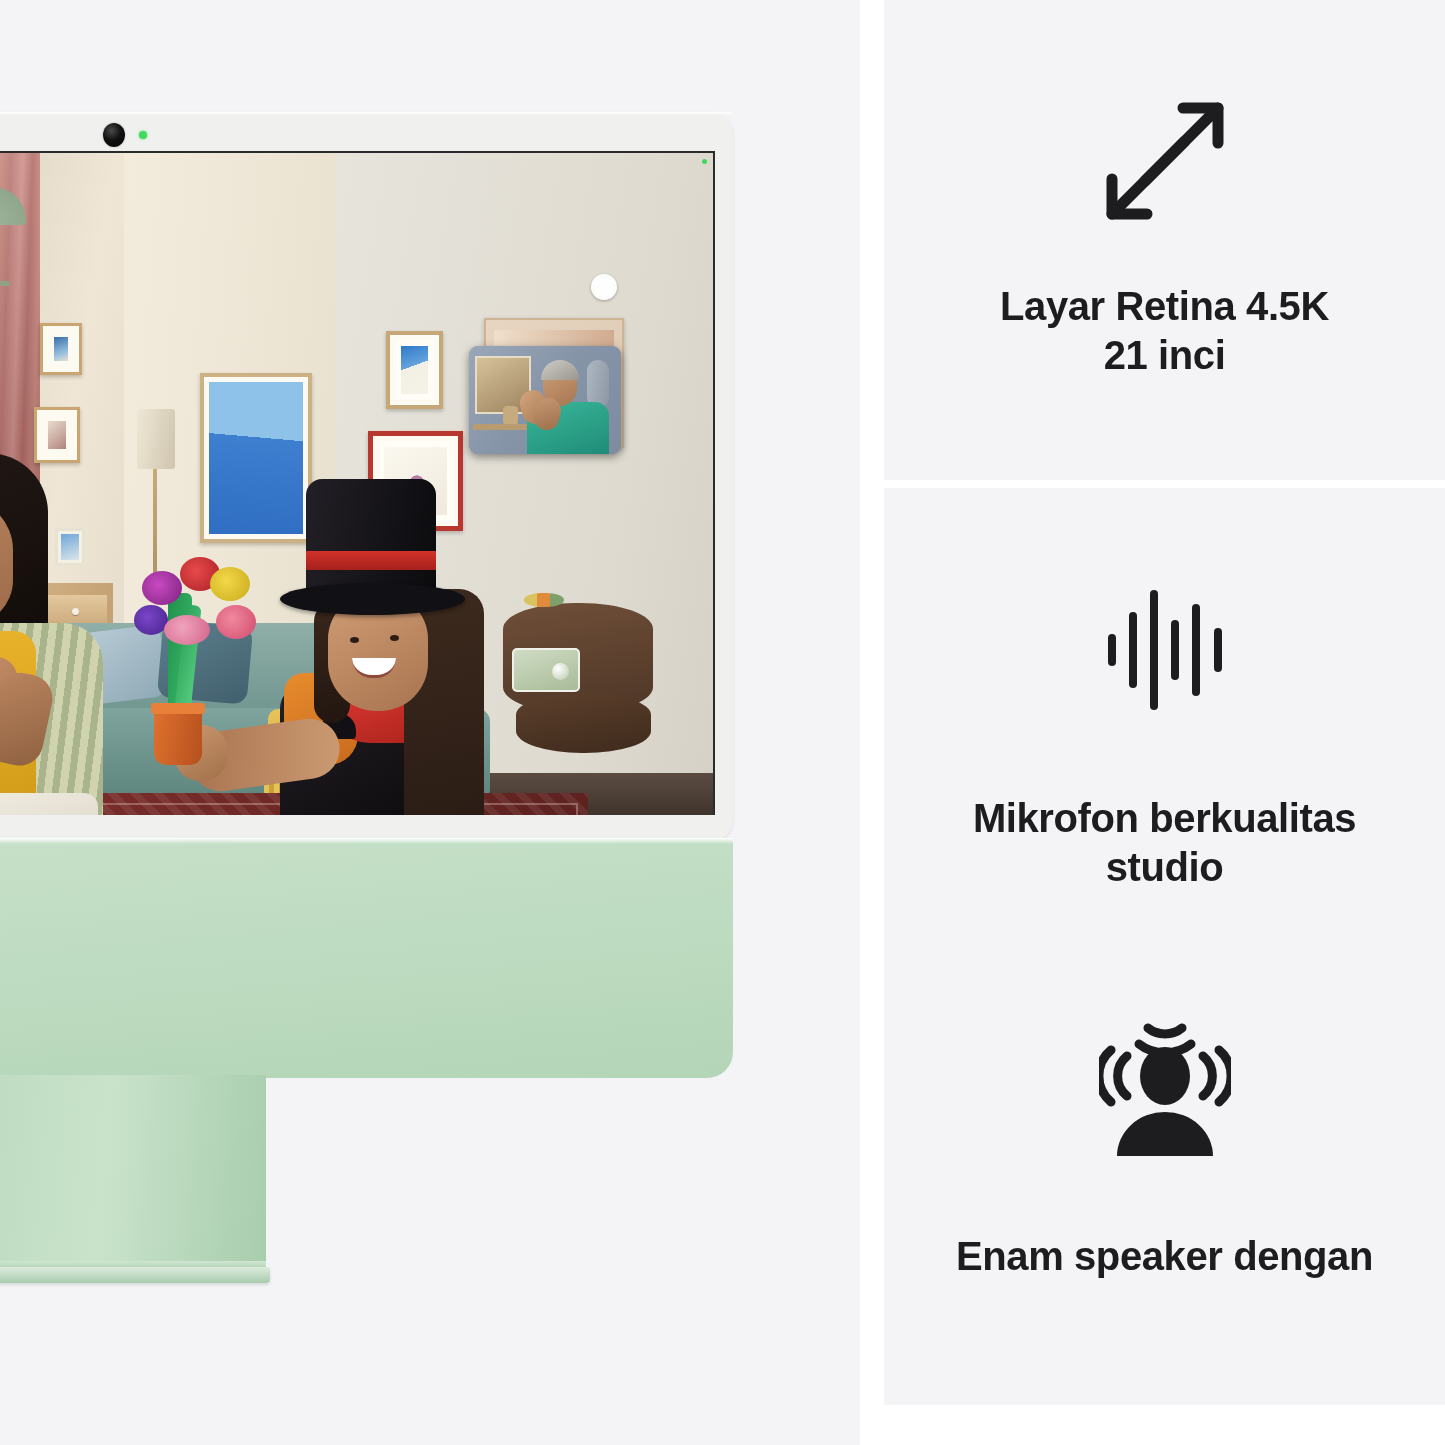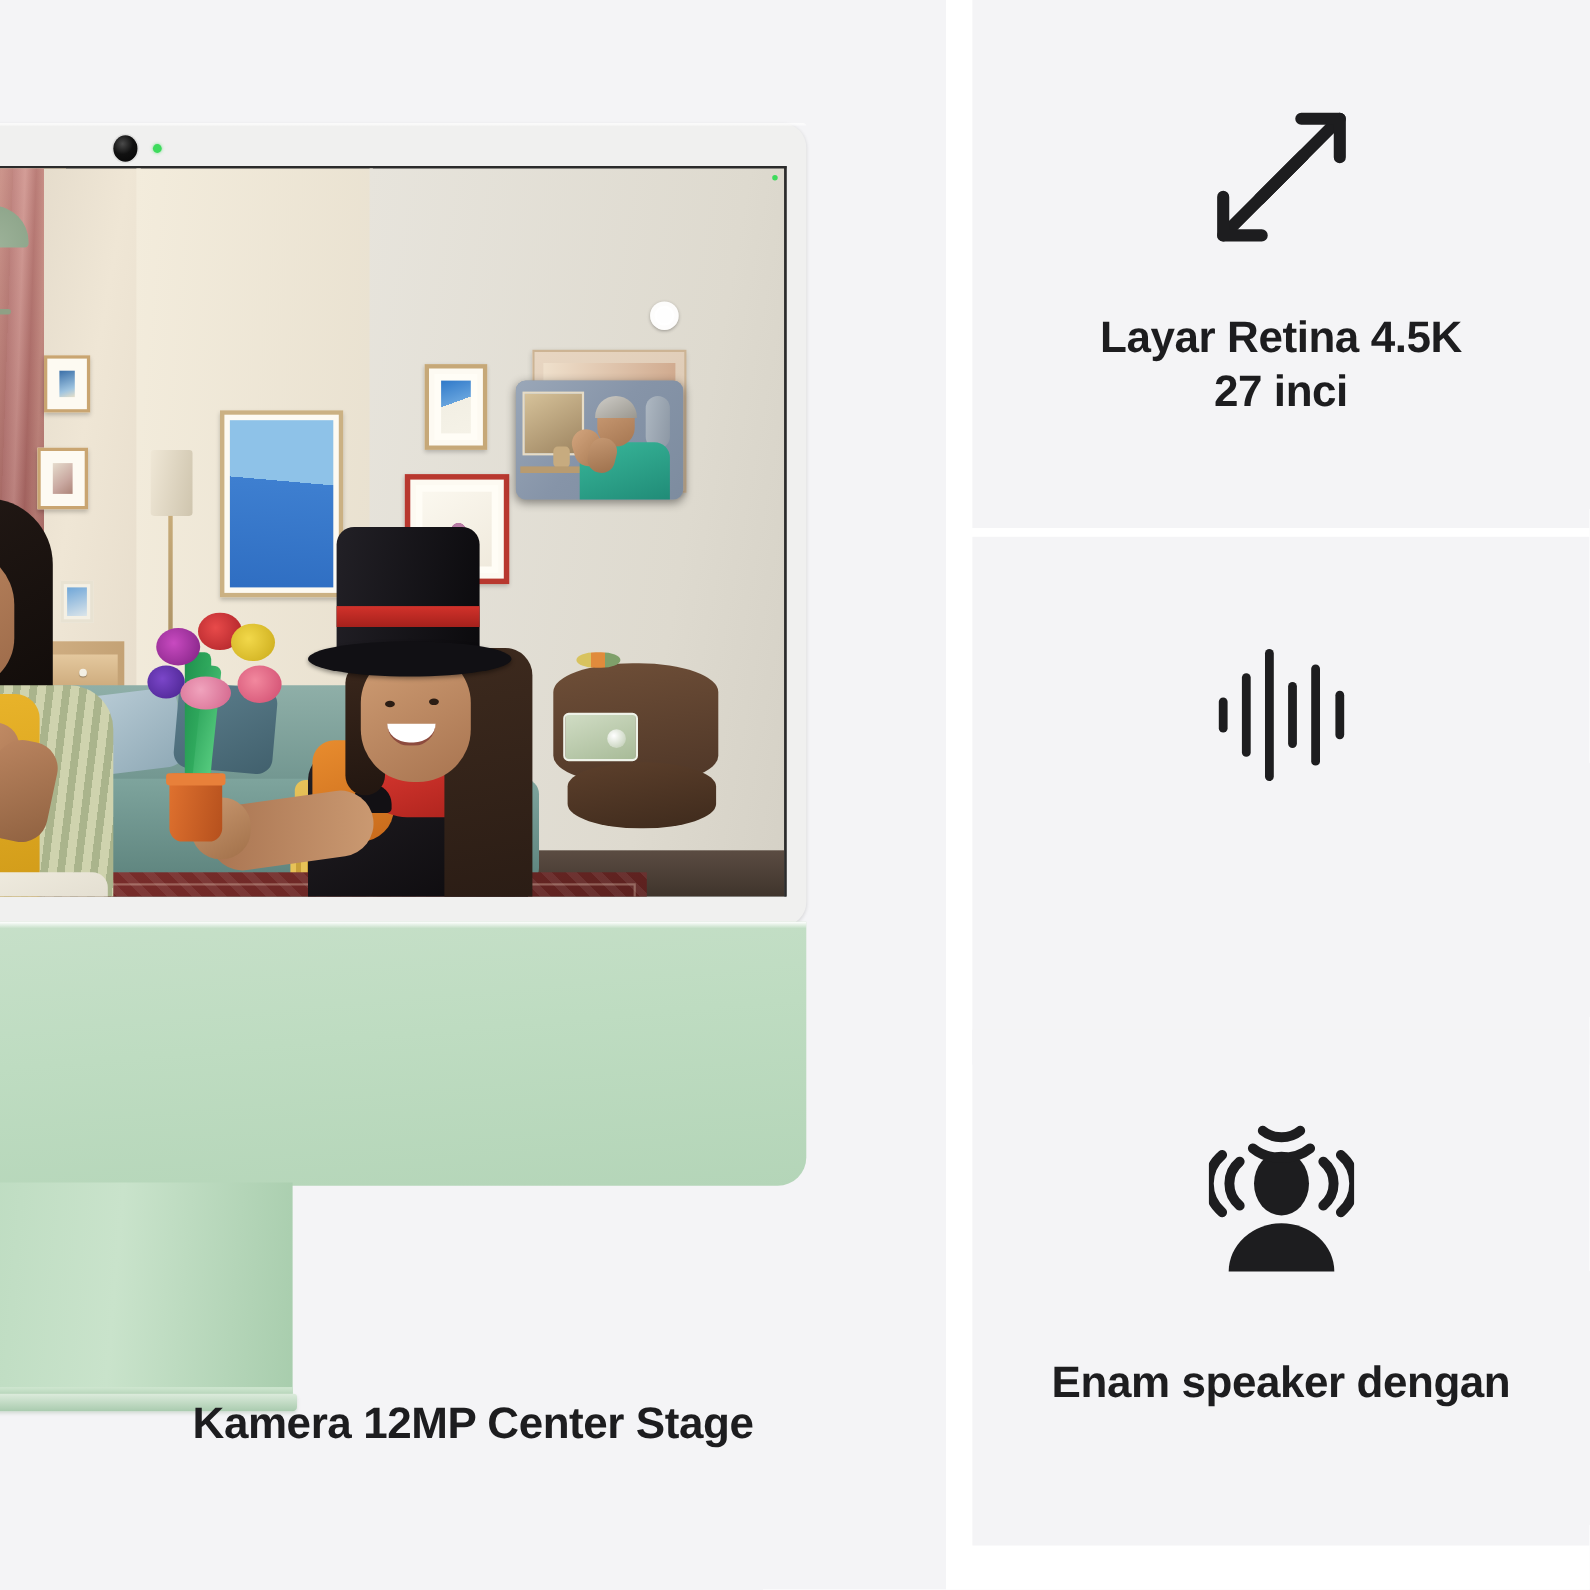--- a/index.html
+++ b/index.html
@@ -465,56 +465,59 @@
         </div>
 
         <div class="pip-btn"></div>
       </div>
 
       <div class="imac-chin"></div>
       <div class="imac-neck"></div>
       <div class="imac-foot"></div>
     </div>
 
-    <div id="imac-caption">Kamera 12MP Center Stage</div>
   </div>
 
   <div class="panel" id="panel-retina">
     <div class="feature-inner" id="retina-inner">
       <span class="feature-icon">
         <svg width="130" height="130" viewBox="0 0 130 130" fill="none">
           <g stroke="#1d1d1f" stroke-width="11" stroke-linecap="round" stroke-linejoin="round">
             <path d="M118 12 L45 85"></path>
             <path d="M83 12 H118 V47"></path>
             <path d="M85 45 L12 118"></path>
             <path d="M12 83 V118 H47"></path>
           </g>
         </svg>
       </span>
       <div class="feature-label">
         <span>Layar Retina 4.5K</span><br>
-        <span>27 inci</span>
+        <span>21 inci</span>
       </div>
     </div>
   </div>
 
   <div class="panel" id="panel-mic">
     <div class="feature-inner" id="mic-inner">
       <span class="feature-icon">
         <svg width="118" height="140" viewBox="0 0 118 140" fill="none">
           <g stroke="#1d1d1f" stroke-width="8" stroke-linecap="round">
             <path d="M6 58 V82"></path>
             <path d="M27 36 V104"></path>
             <path d="M48 14 V126"></path>
             <path d="M69 44 V96"></path>
             <path d="M90 28 V112"></path>
             <path d="M112 52 V88"></path>
           </g>
         </svg>
       </span>
+      <div class="feature-label">
+        <span>Mikrofon berkualitas</span><br>
+        <span>studio</span>
+      </div>
     </div>
   </div>
 
   <div class="panel" id="panel-audio">
     <div class="feature-inner" id="audio-inner">
       <span class="feature-icon">
         <svg width="132" height="160" viewBox="0 0 132 160" fill="none">
 
           <ellipse cx="66" cy="70" rx="25" ry="29" fill="#1d1d1f"></ellipse>
 

